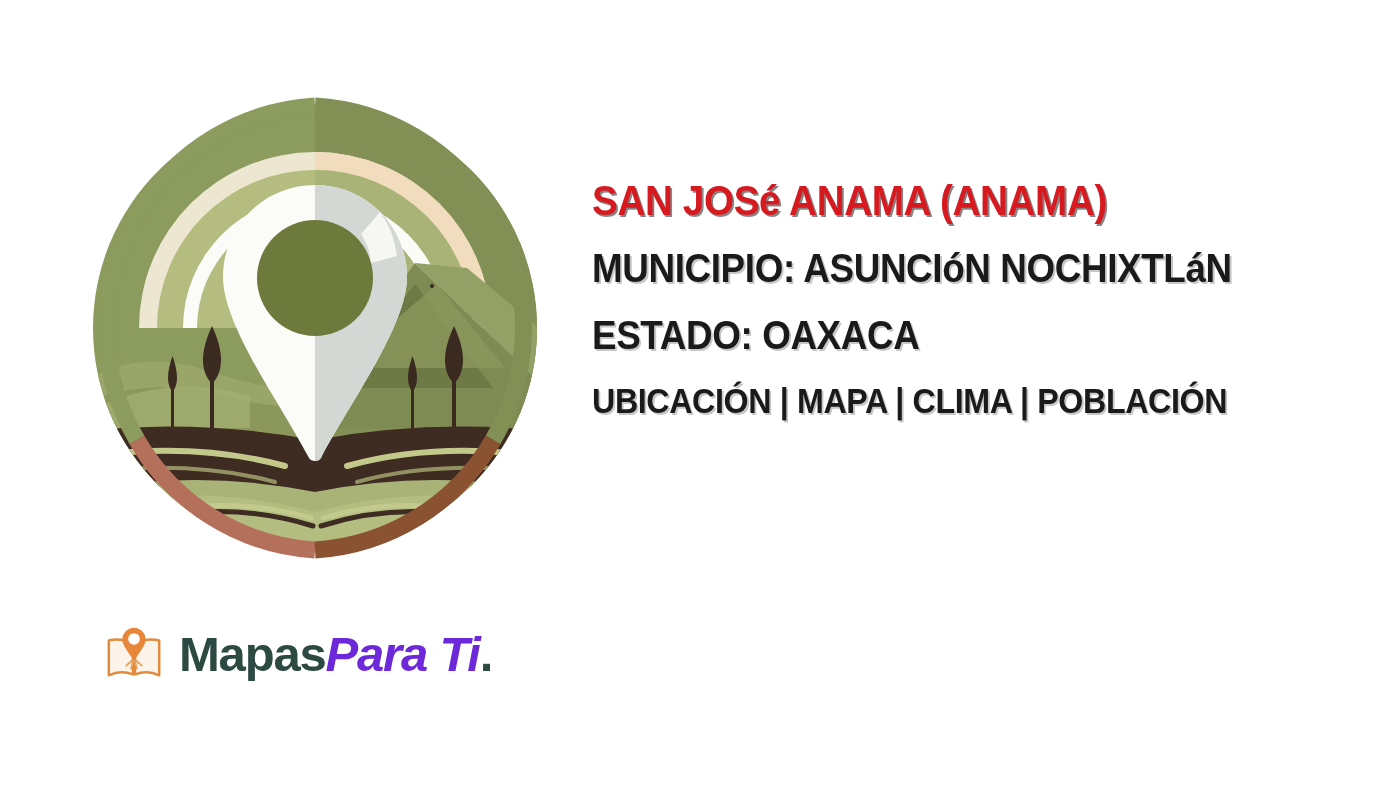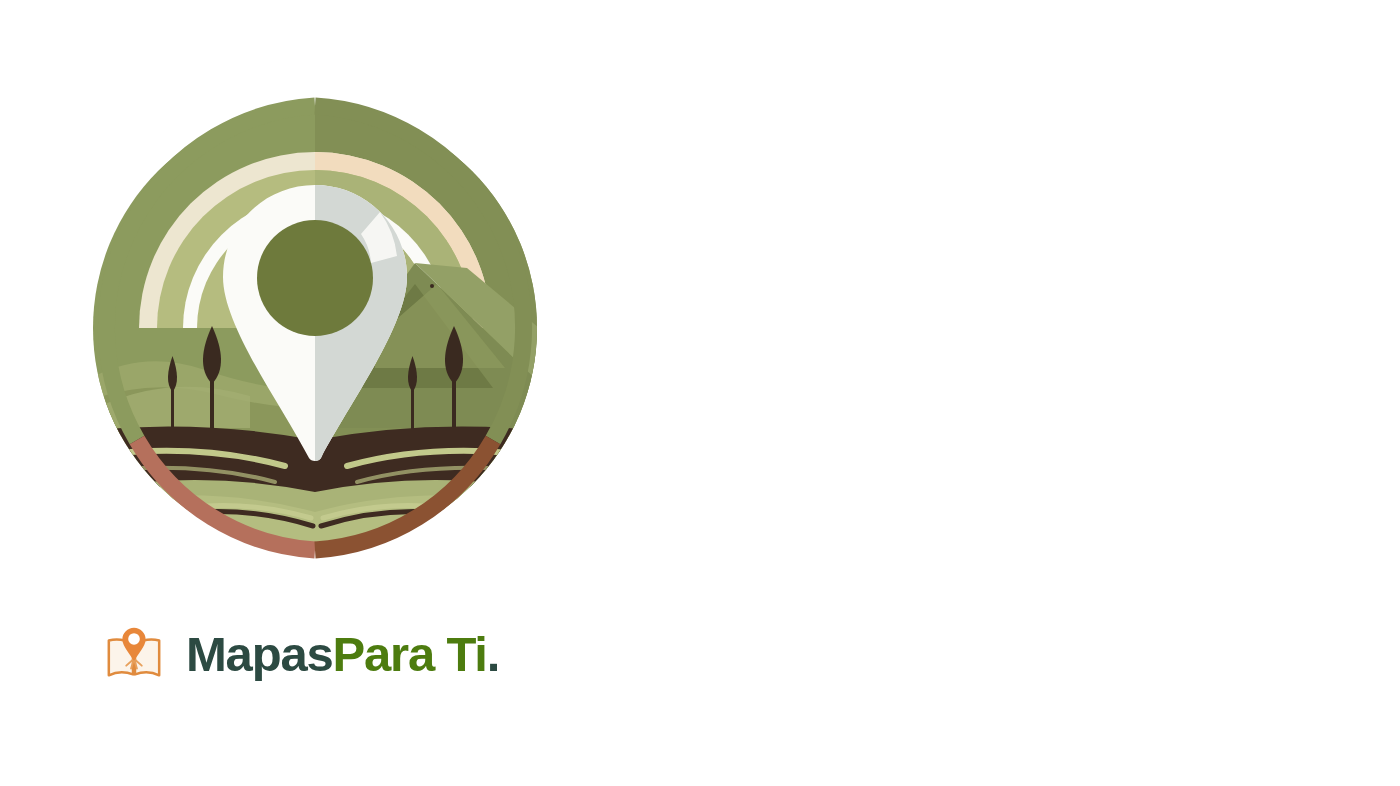--- a/index.html
+++ b/index.html
@@ -74,35 +74,35 @@
   }
 
   
   .brand {
     position: absolute;
     left: 103px;
     top: 618px;
     height: 72px;
     display: flex;
     align-items: center;
-    gap: 21px;
+    gap: 14px;
   }
   .brand-mark { width: 62px; height: 62px; flex: 0 0 auto; }
   .brand-mark svg { display: block; width: 100%; height: 100%; }
   .brand-text {
     font-size: 49px;
     font-weight: 700;
     letter-spacing: -1.2px;
     line-height: 1;
     white-space: nowrap;
     display: flex;
     align-items: baseline;
   }
   .bt-mapas { color: #2C4A42; }
-  .bt-parati { color: #4d7c0f; }
+  .bt-parati { color: #6d28d9; font-style: italic; }
   .bt-dot    { color: #2C4A42; }
   .bt-com    { color: #7E8A8A; font-weight: 400; letter-spacing: -0.5px; }
 </style>
 </head>
 <body>
 
 <div id="page">
 
   <div class="badge-wrap">
     <svg viewBox="0 0 480 480" xmlns="http://www.w3.org/2000/svg" aria-hidden="true">
@@ -203,20 +203,26 @@
 
         <path d="M240,18 A222,222 0 0 1 418,352" stroke="#828F55" stroke-width="17"></path>
 
         <path d="M62,352 A222,222 0 0 0 240,462" stroke="#B5705C" stroke-width="17"></path>
 
         <path d="M240,462 A222,222 0 0 0 418,352" stroke="#8B5232" stroke-width="17"></path>
       </g>
     </svg>
   </div>
 
+  <div class="info-col">
+    <div class="line line-title">SAN JOSé ANAMA (ANAMA)</div>
+    <div class="line line-muni">MUNICIPIO: ASUNCIóN NOCHIXTLáN</div>
+    <div class="line line-estado">ESTADO: OAXACA</div>
+    <div class="line line-links">UBICACIÓN | MAPA | CLIMA | POBLACIÓN</div>
+  </div>
 
   <div class="brand">
     <span class="brand-mark">
       <svg viewBox="0 0 64 64" xmlns="http://www.w3.org/2000/svg" aria-hidden="true">
 
         <path d="M6,18 L6,54 Q18,48 31,53 L31,21 Q18,15 6,18 Z" fill="#FCF4EA" stroke="#E08B3E" stroke-width="2.6" stroke-linejoin="round"></path>
         <path d="M58,18 L58,54 Q46,48 33,53 L33,21 Q46,15 58,18 Z" fill="#FCF4EA" stroke="#E08B3E" stroke-width="2.6" stroke-linejoin="round"></path>
 
         <path d="M32,21 L32,53" stroke="#E08B3E" stroke-width="2.2"></path>
 

